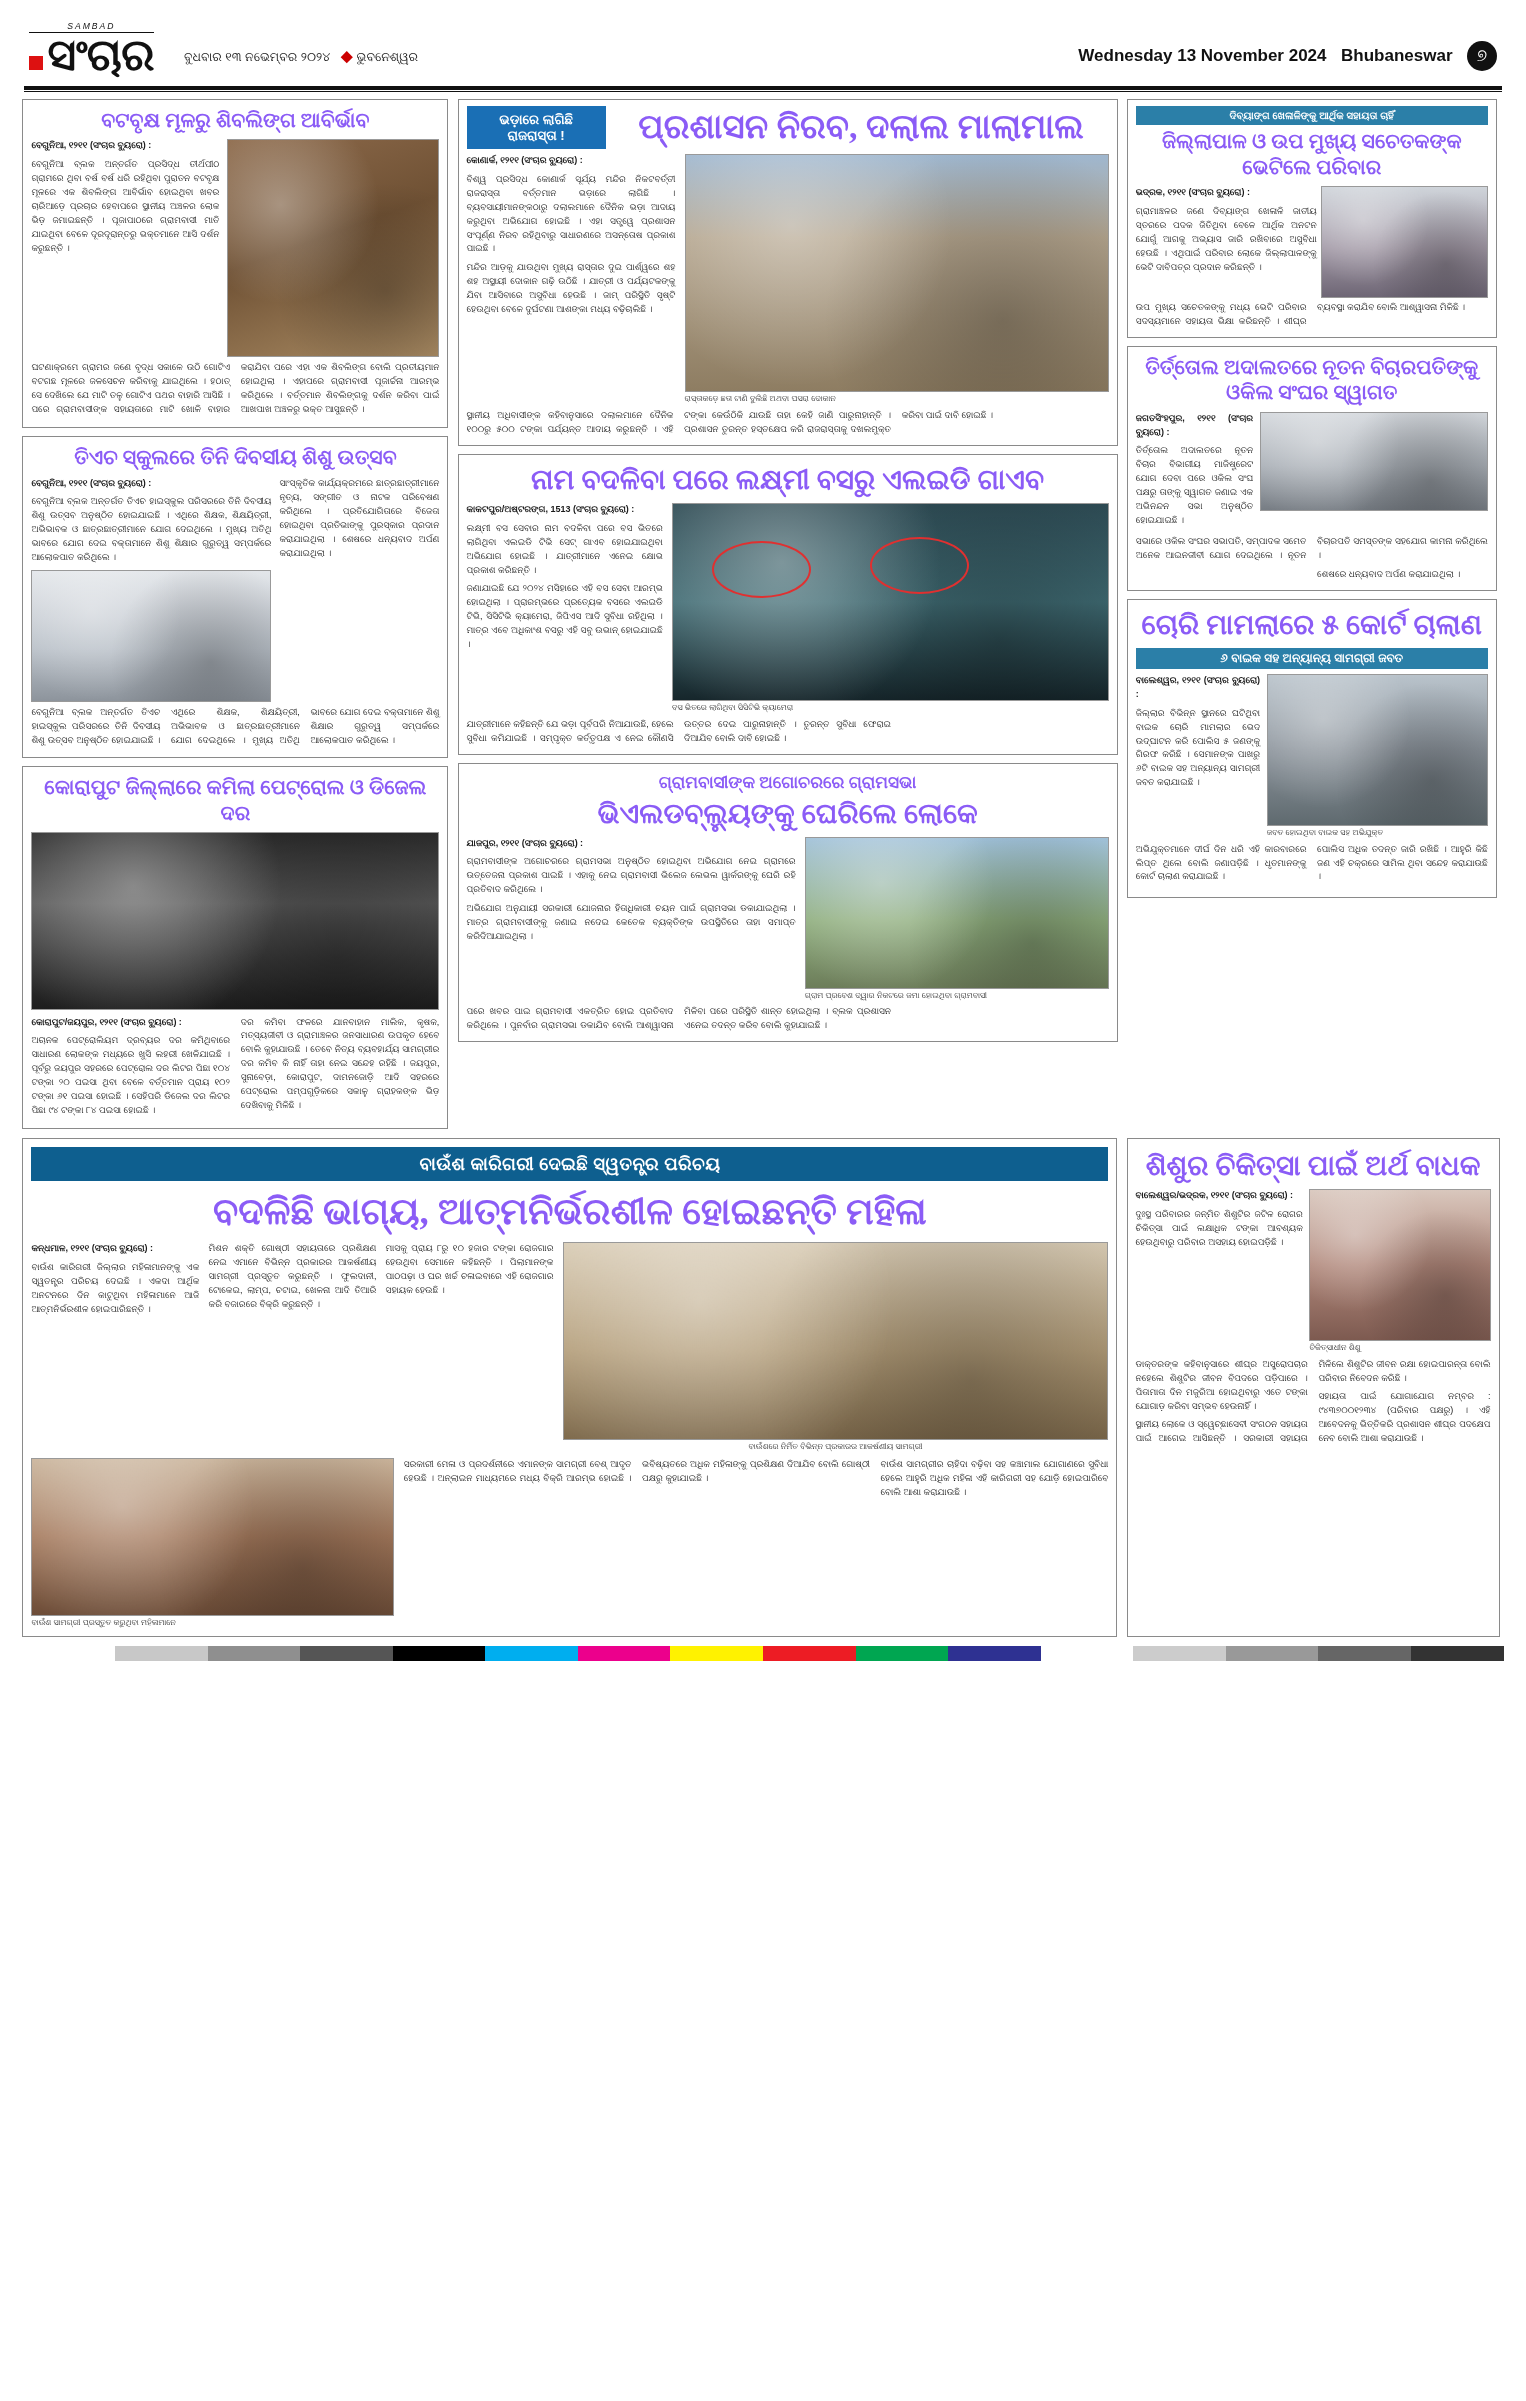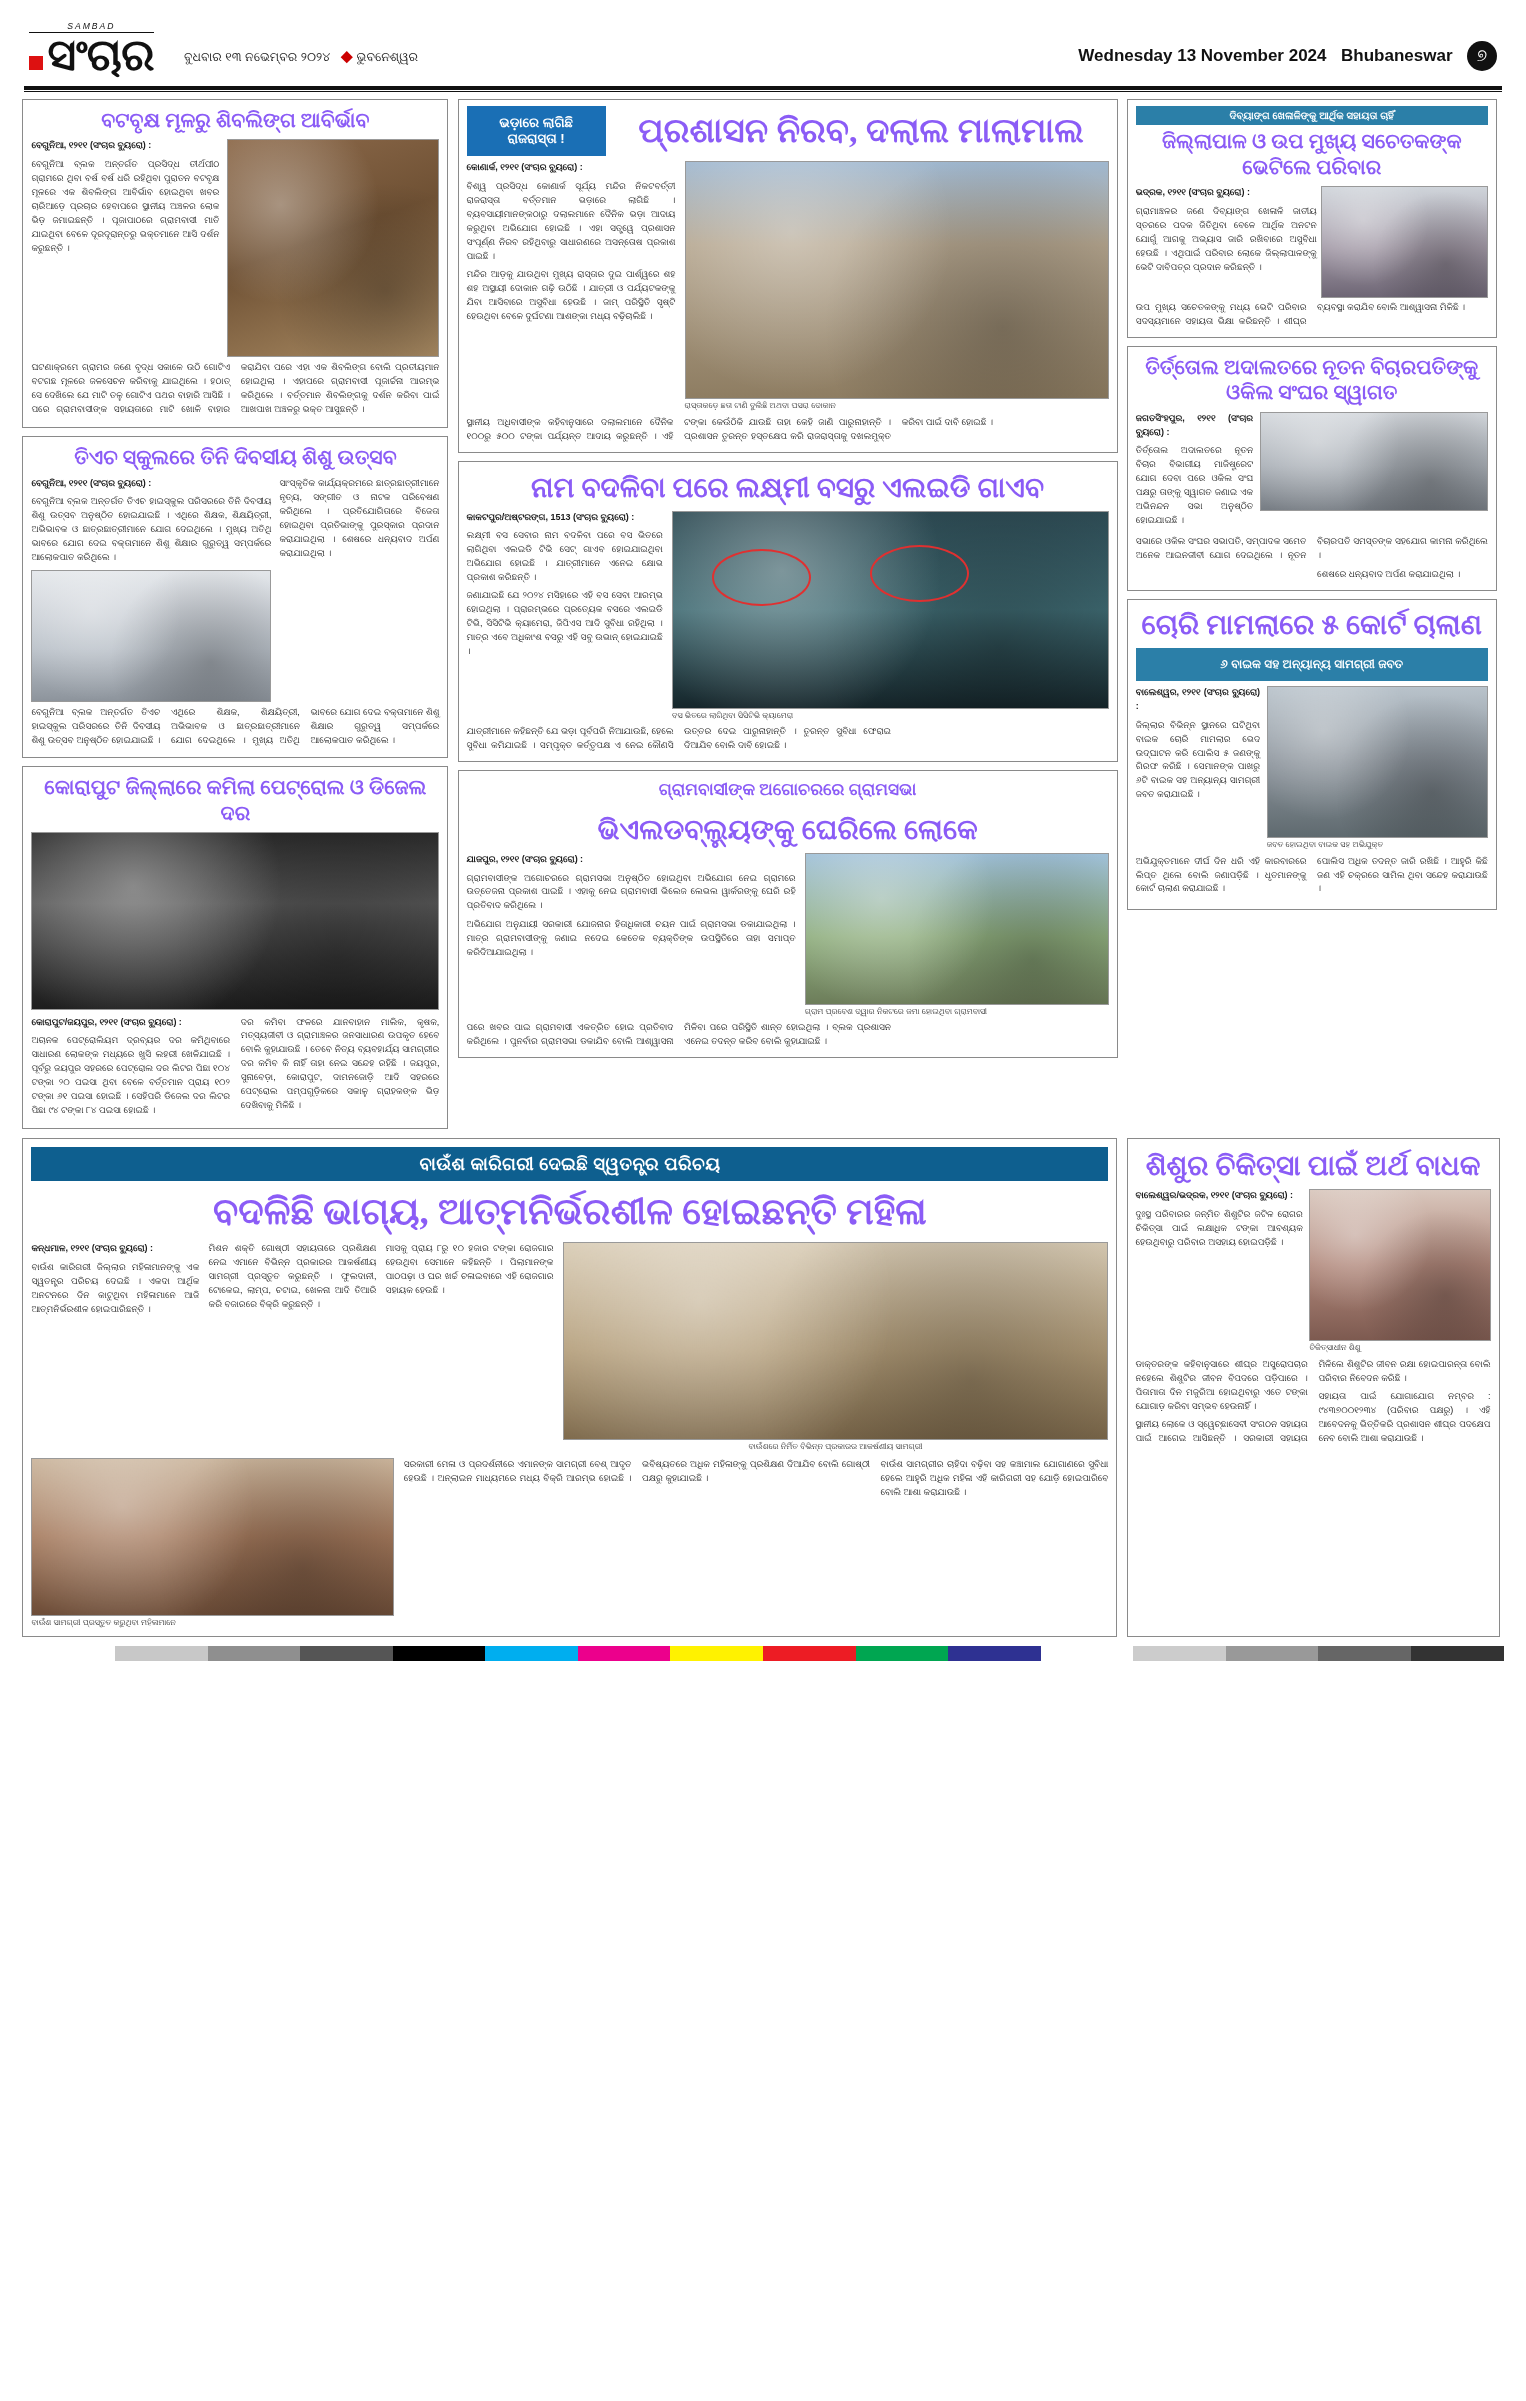--- a/index.html
+++ b/index.html
@@ -53,21 +53,21 @@
   h2.head {
     font-family:"Liberation Serif", serif;
     font-size:20.5px; line-height:1.25; font-weight:bold; color:#8b5cf6;
     text-align:center; margin:1.3px 0 6px 0;
   }
   h2.head.lg { font-size:28px; }
   h2.head.xl { font-size:34px; }
 
   .kicker {
     display:inline-block; background:#1a6fb5; color:#fff;
-    font-size:13.2px; font-weight:bold; padding:9px 8px; line-height:1.2;
+    font-size:13.2px; font-weight:bold; padding:3px 8px; line-height:1.2;
     text-align:center;
   }
   .kicker.teal { background:#2b7fa8; }
   .kicker.wide { display:block; }
 
   .headrow { display:flex; align-items:stretch; gap:8px; margin-bottom:5.3px; }
   .headrow .kicker { flex:0 0 139px; display:flex; align-items:center; justify-content:center; }
   .headrow h2 { flex:1; margin:0; display:flex; align-items:center; justify-content:center; }
 
   .cols2 { column-count:2; column-gap:10.6px; }
@@ -233,21 +233,21 @@
             <div class="circle-mark" style="left:198px; top:34px; width:99px; height:57px;"></div>
             <div class="cap">ବସ ଭିତରେ ଲାଗିଥିବା ସିସିଟିଭି କ୍ୟାମେରା</div>
           </div>
         </div>
         <div class="cols3" style="margin-top:4px;">
           <p class="body">ଯାତ୍ରୀମାନେ କହିଛନ୍ତି ଯେ ଭଡ଼ା ପୂର୍ବପରି ନିଆଯାଉଛି, ହେଲେ ସୁବିଧା କମିଯାଇଛି । ସମ୍ପୃକ୍ତ କର୍ତ୍ତୃପକ୍ଷ ଏ ନେଇ କୌଣସି ଉତ୍ତର ଦେଇ ପାରୁନାହାନ୍ତି । ତୁରନ୍ତ ସୁବିଧା ଫେରାଇ ଦିଆଯିବ ବୋଲି ଦାବି ହୋଇଛି ।</p>
         </div>
       </div>
 
       <div class="card">
-        <h2 class="head" style="font-size:17px; margin-bottom:12px;">ଗ୍ରାମବାସୀଙ୍କ ଅଗୋଚରରେ ଗ୍ରାମସଭା</h2>
+        <h2 class="head" style="font-size:17px; margin-bottom:3px;">ଗ୍ରାମବାସୀଙ୍କ ଅଗୋଚରରେ ଗ୍ରାମସଭା</h2>
         <h2 class="head lg">ଭିଏଲଡବ୍ଲ୍ୟୁଙ୍କୁ ଘେରିଲେ ଲୋକେ</h2>
         <div style="display:flex; gap:9.2px;">
           <div style="width:52%;">
             <p class="body"><span class="dateline">ଯାଜପୁର, ୧୨୧୧ (ସଂଚାର ବ୍ୟୁରୋ) :</span></p>
             <p class="body">ଗ୍ରାମବାସୀଙ୍କ ଅଗୋଚରରେ ଗ୍ରାମସଭା ଅନୁଷ୍ଠିତ ହୋଇଥିବା ଅଭିଯୋଗ ନେଇ ଗ୍ରାମରେ ଉତ୍ତେଜନା ପ୍ରକାଶ ପାଇଛି । ଏହାକୁ ନେଇ ଗ୍ରାମବାସୀ ଭିଲେଜ ଲେଭଲ ୱାର୍କରଙ୍କୁ ଘେରି ରହି ପ୍ରତିବାଦ କରିଥିଲେ ।</p>
             <p class="body">ଅଭିଯୋଗ ଅନୁଯାୟୀ ସରକାରୀ ଯୋଜନାର ହିତାଧିକାରୀ ଚୟନ ପାଇଁ ଗ୍ରାମସଭା ଡକାଯାଇଥିଲା । ମାତ୍ର ଗ୍ରାମବାସୀଙ୍କୁ ଜଣାଇ ନଦେଇ କେତେକ ବ୍ୟକ୍ତିଙ୍କ ଉପସ୍ଥିତିରେ ତାହା ସମାପ୍ତ କରିଦିଆଯାଇଥିଲା ।</p>
           </div>
           <div style="width:48%;">
             <div class="photo ph ph-gate" style="height:152px;"></div>
             <div class="cap">ଗ୍ରାମ ପ୍ରବେଶ ଦ୍ୱାର ନିକଟରେ ଜମା ହୋଇଥିବା ଗ୍ରାମବାସୀ</div>

